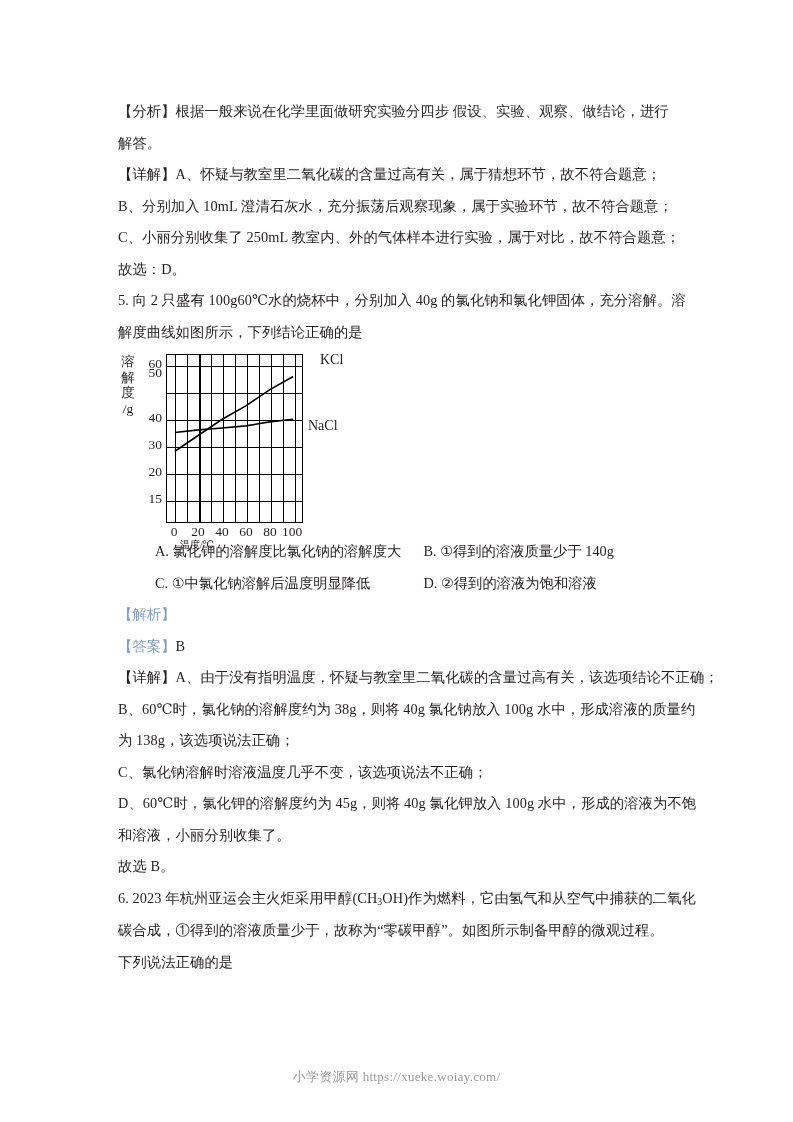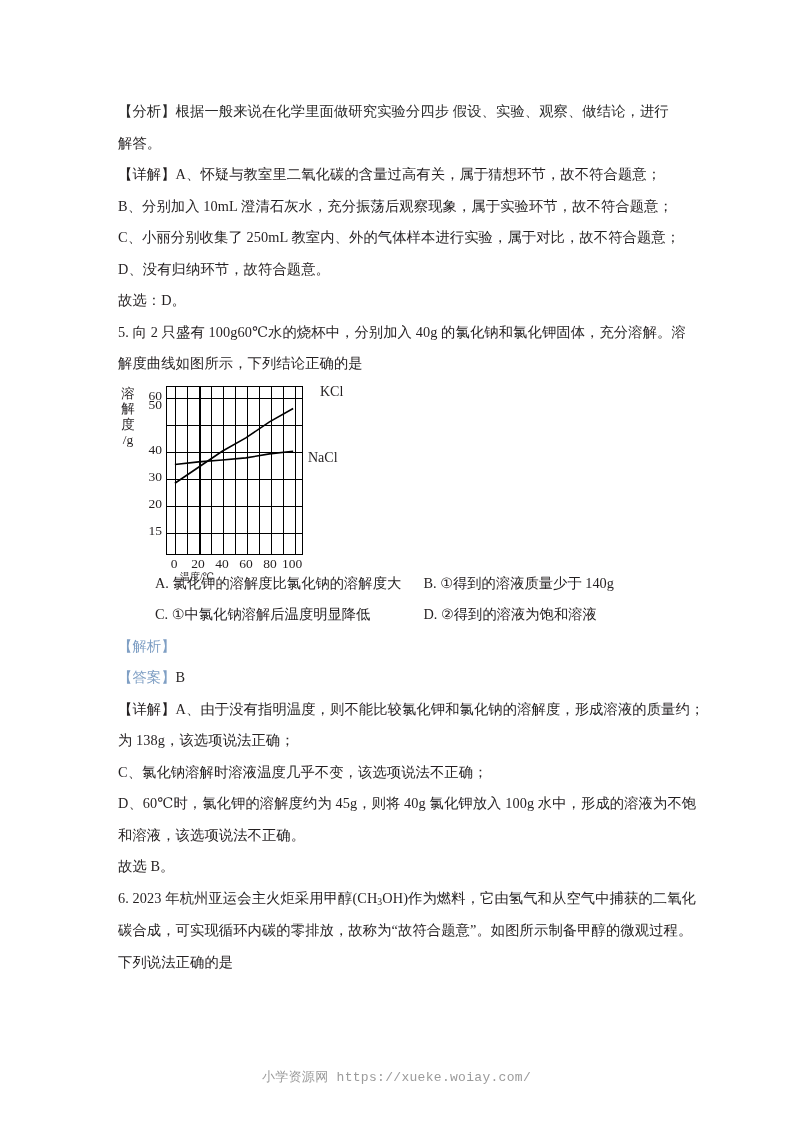--- a/index.html
+++ b/index.html
@@ -147,39 +147,38 @@
   }
 
   .footer {
     position: absolute;
     left: 0;
     top: 1068px;
     width: 793px;
     text-align: center;
     font-size: 13px;
     color: #9b9b9b;
-    font-family: Liberation Mono, monospace;
+    font-family: Liberation Serif, serif;
     letter-spacing: 0.3px;
   }
   sub { font-size: 0.68em; vertical-align: baseline; position: relative; top: 0.25em; }
 </style>
 </head>
 <body>
 
 <div class="page">
 
   <div class="content">
 
     <p class="line"><span class="marker-dark">【分析】根据一般来说在化学里面做研究实验分四步    假设、实验、观察、做结论，进行</span></p>
     <p class="line">解答。</p>
 
     <p class="line">【详解】A、怀疑与教室里二氧化碳的含量过高有关，属于猜想环节，故不符合题意；</p>
     <p class="line">B、分别加入 10mL 澄清石灰水，充分振荡后观察现象，属于实验环节，故不符合题意；</p>
     <p class="line">C、小丽分别收集了 250mL 教室内、外的气体样本进行实验，属于对比，故不符合题意；</p>
-    <p class="line">D、没有归纳环节，故符合题意。</p>
     <p class="line">故选：D。</p>
 
     <p class="line">5. 向 2 只盛有 100g60℃水的烧杯中，分别加入 40g 的氯化钠和氯化钾固体，充分溶解。溶</p>
     <p class="line">解度曲线如图所示，下列结论正确的是</p>
 
     <div class="figure">
 
       <div class="ylabel">
         <span>溶</span>
         <span>解</span>
@@ -257,28 +256,29 @@
         <div class="optcell right">
           <span>D.</span>
           <span>②得到的溶液为饱和溶液</span>
         </div>
       </div>
     </div>
 
     <p class="line"><span class="marker">【解析】</span></p>
     <p class="line"><span class="marker">【答案】</span><span>B</span></p>
 
-    <p class="line">【详解】A、由于没有指明温度，则不能比较氯化钾和氯化钠的溶解度，形成溶液的质量约；</p>
+    <p class="line">【详解】A、由于没有指明温度，怀疑与教室里二氧化碳的含量过高有关，该选项结论不正确；</p>
+    <p class="line">B、60℃时，氯化钠的溶解度约为 38g，则将 40g 氯化钠放入 100g 水中，形成溶液的质量约</p>
     <p class="line">为 138g，该选项说法正确；</p>
     <p class="line">C、氯化钠溶解时溶液温度几乎不变，该选项说法不正确；</p>
     <p class="line">D、60℃时，氯化钾的溶解度约为 45g，则将 40g 氯化钾放入 100g 水中，形成的溶液为不饱</p>
-    <p class="line">和溶液，该选项说法不正确。</p>
+    <p class="line">和溶液，小丽分别收集了。</p>
     <p class="line">故选 B。</p>
 
     <p class="line">6. 2023 年杭州亚运会主火炬采用甲醇(CH<sub>3</sub>OH)作为燃料，它由氢气和从空气中捕获的二氧化</p>
-    <p class="line">碳合成，可实现循环内碳的零排放，故称为“故符合题意”。如图所示制备甲醇的微观过程。</p>
+    <p class="line">碳合成，①得到的溶液质量少于，故称为“零碳甲醇”。如图所示制备甲醇的微观过程。</p>
     <p class="line">下列说法正确的是</p>
 
   </div>
 
   <div class="footer">小学资源网 https://xueke.woiay.com/</div>
 
 </div>
 
 </body></html>

